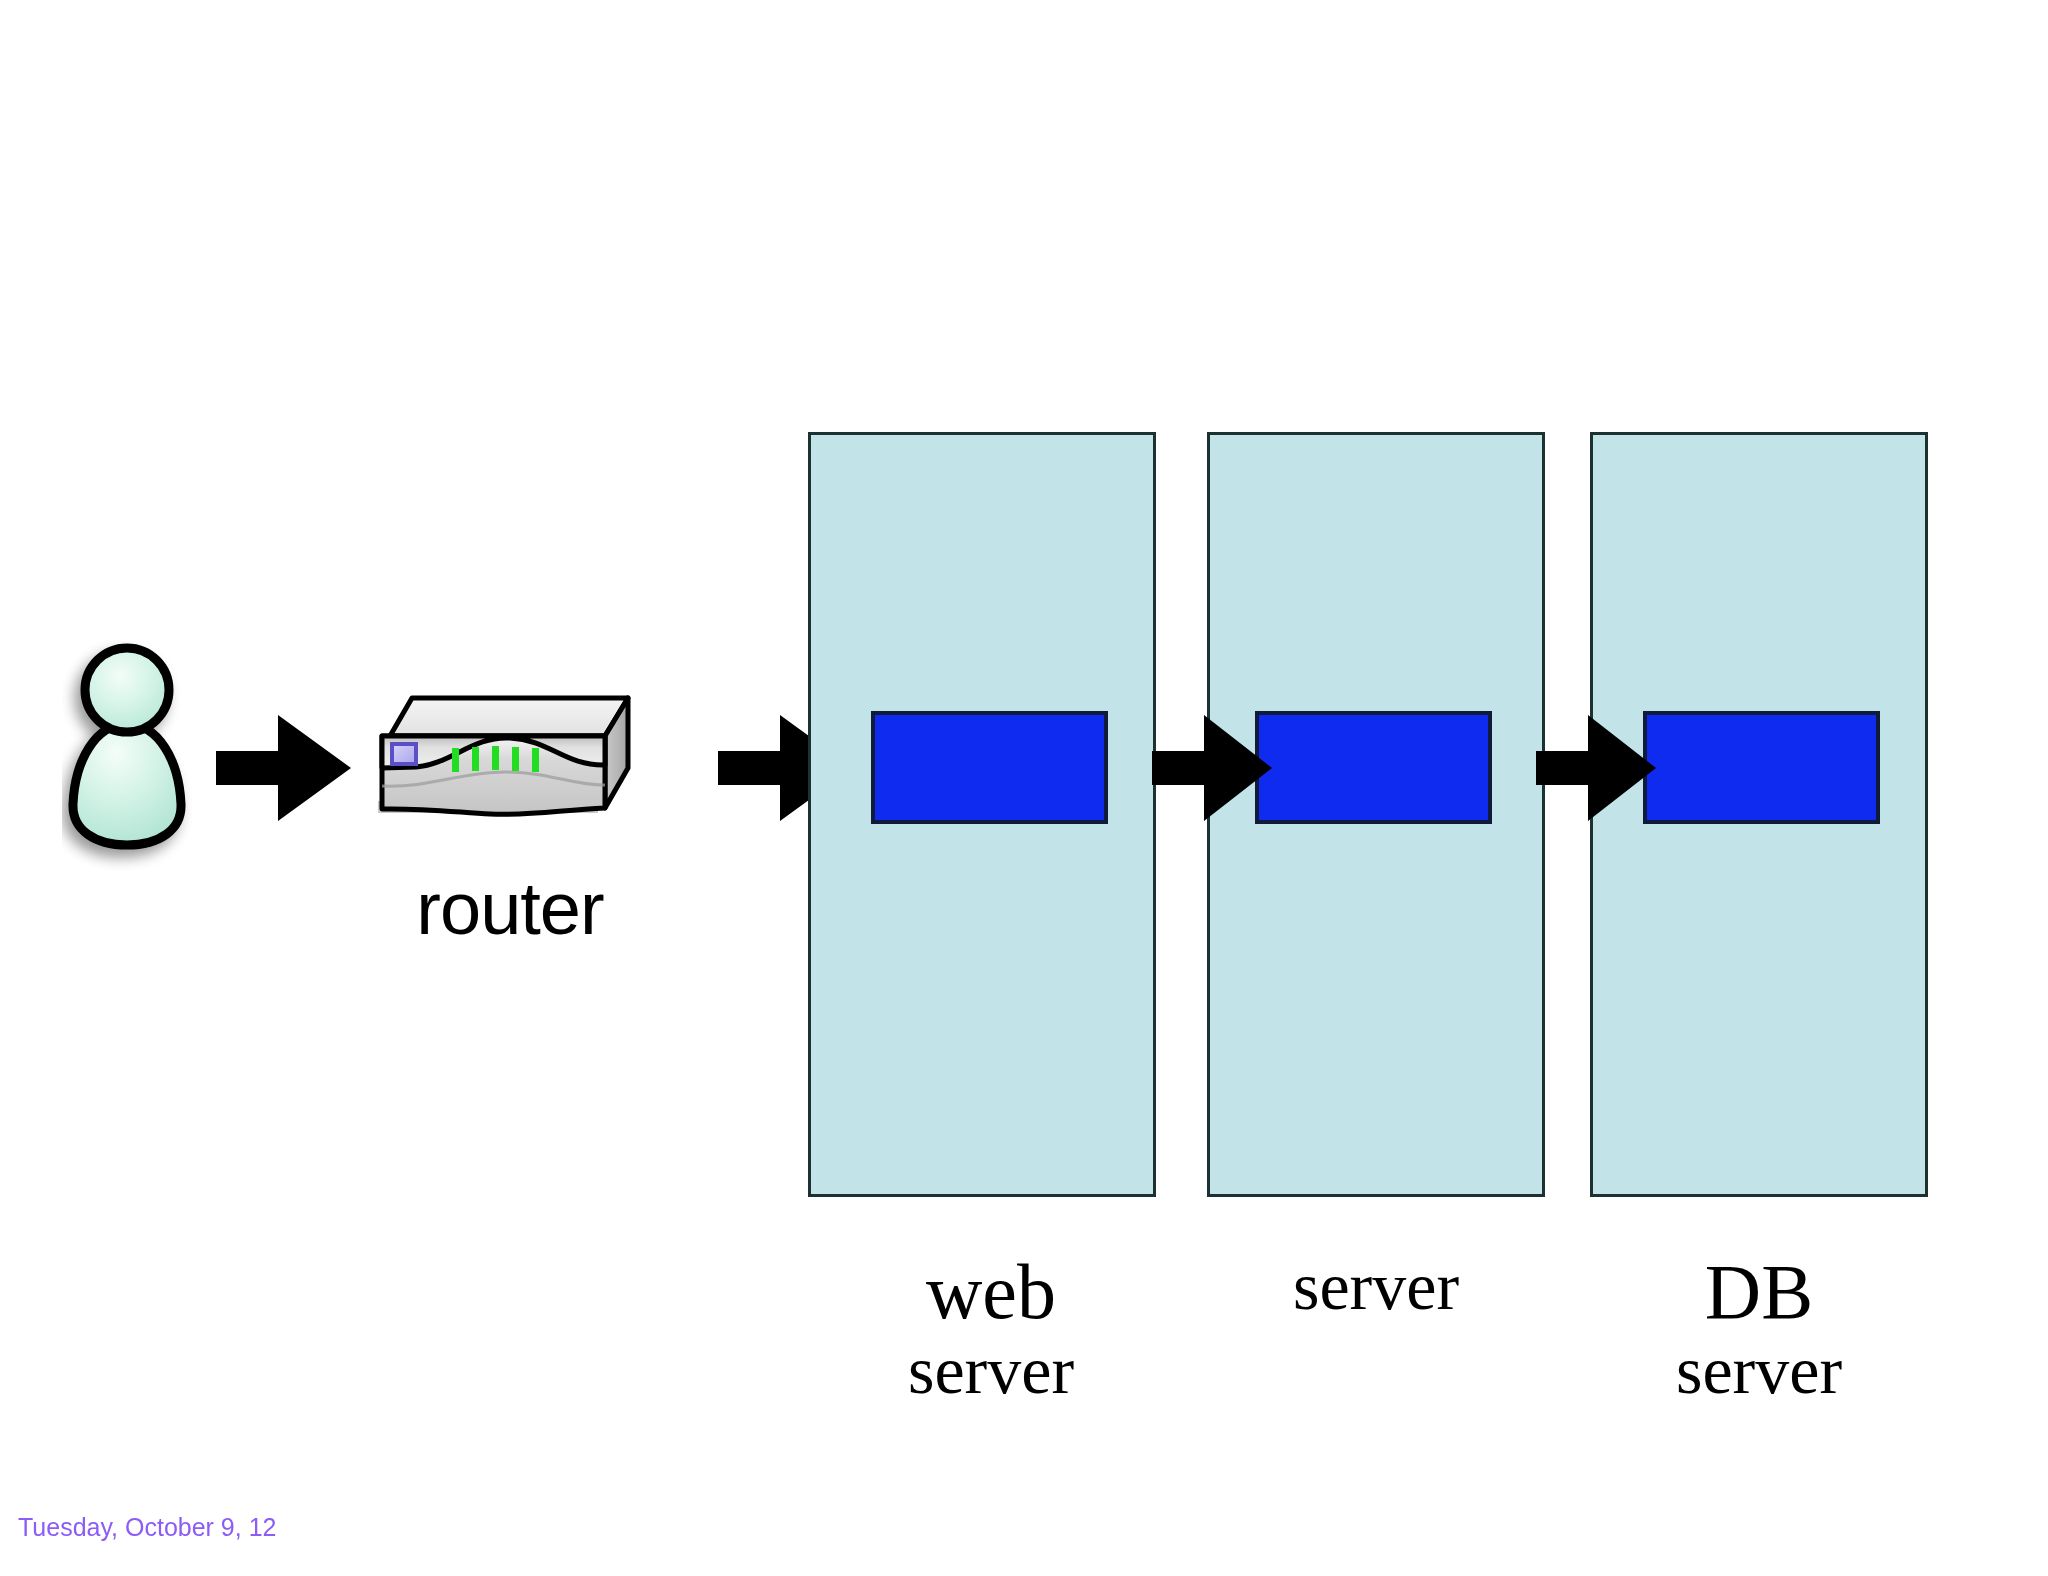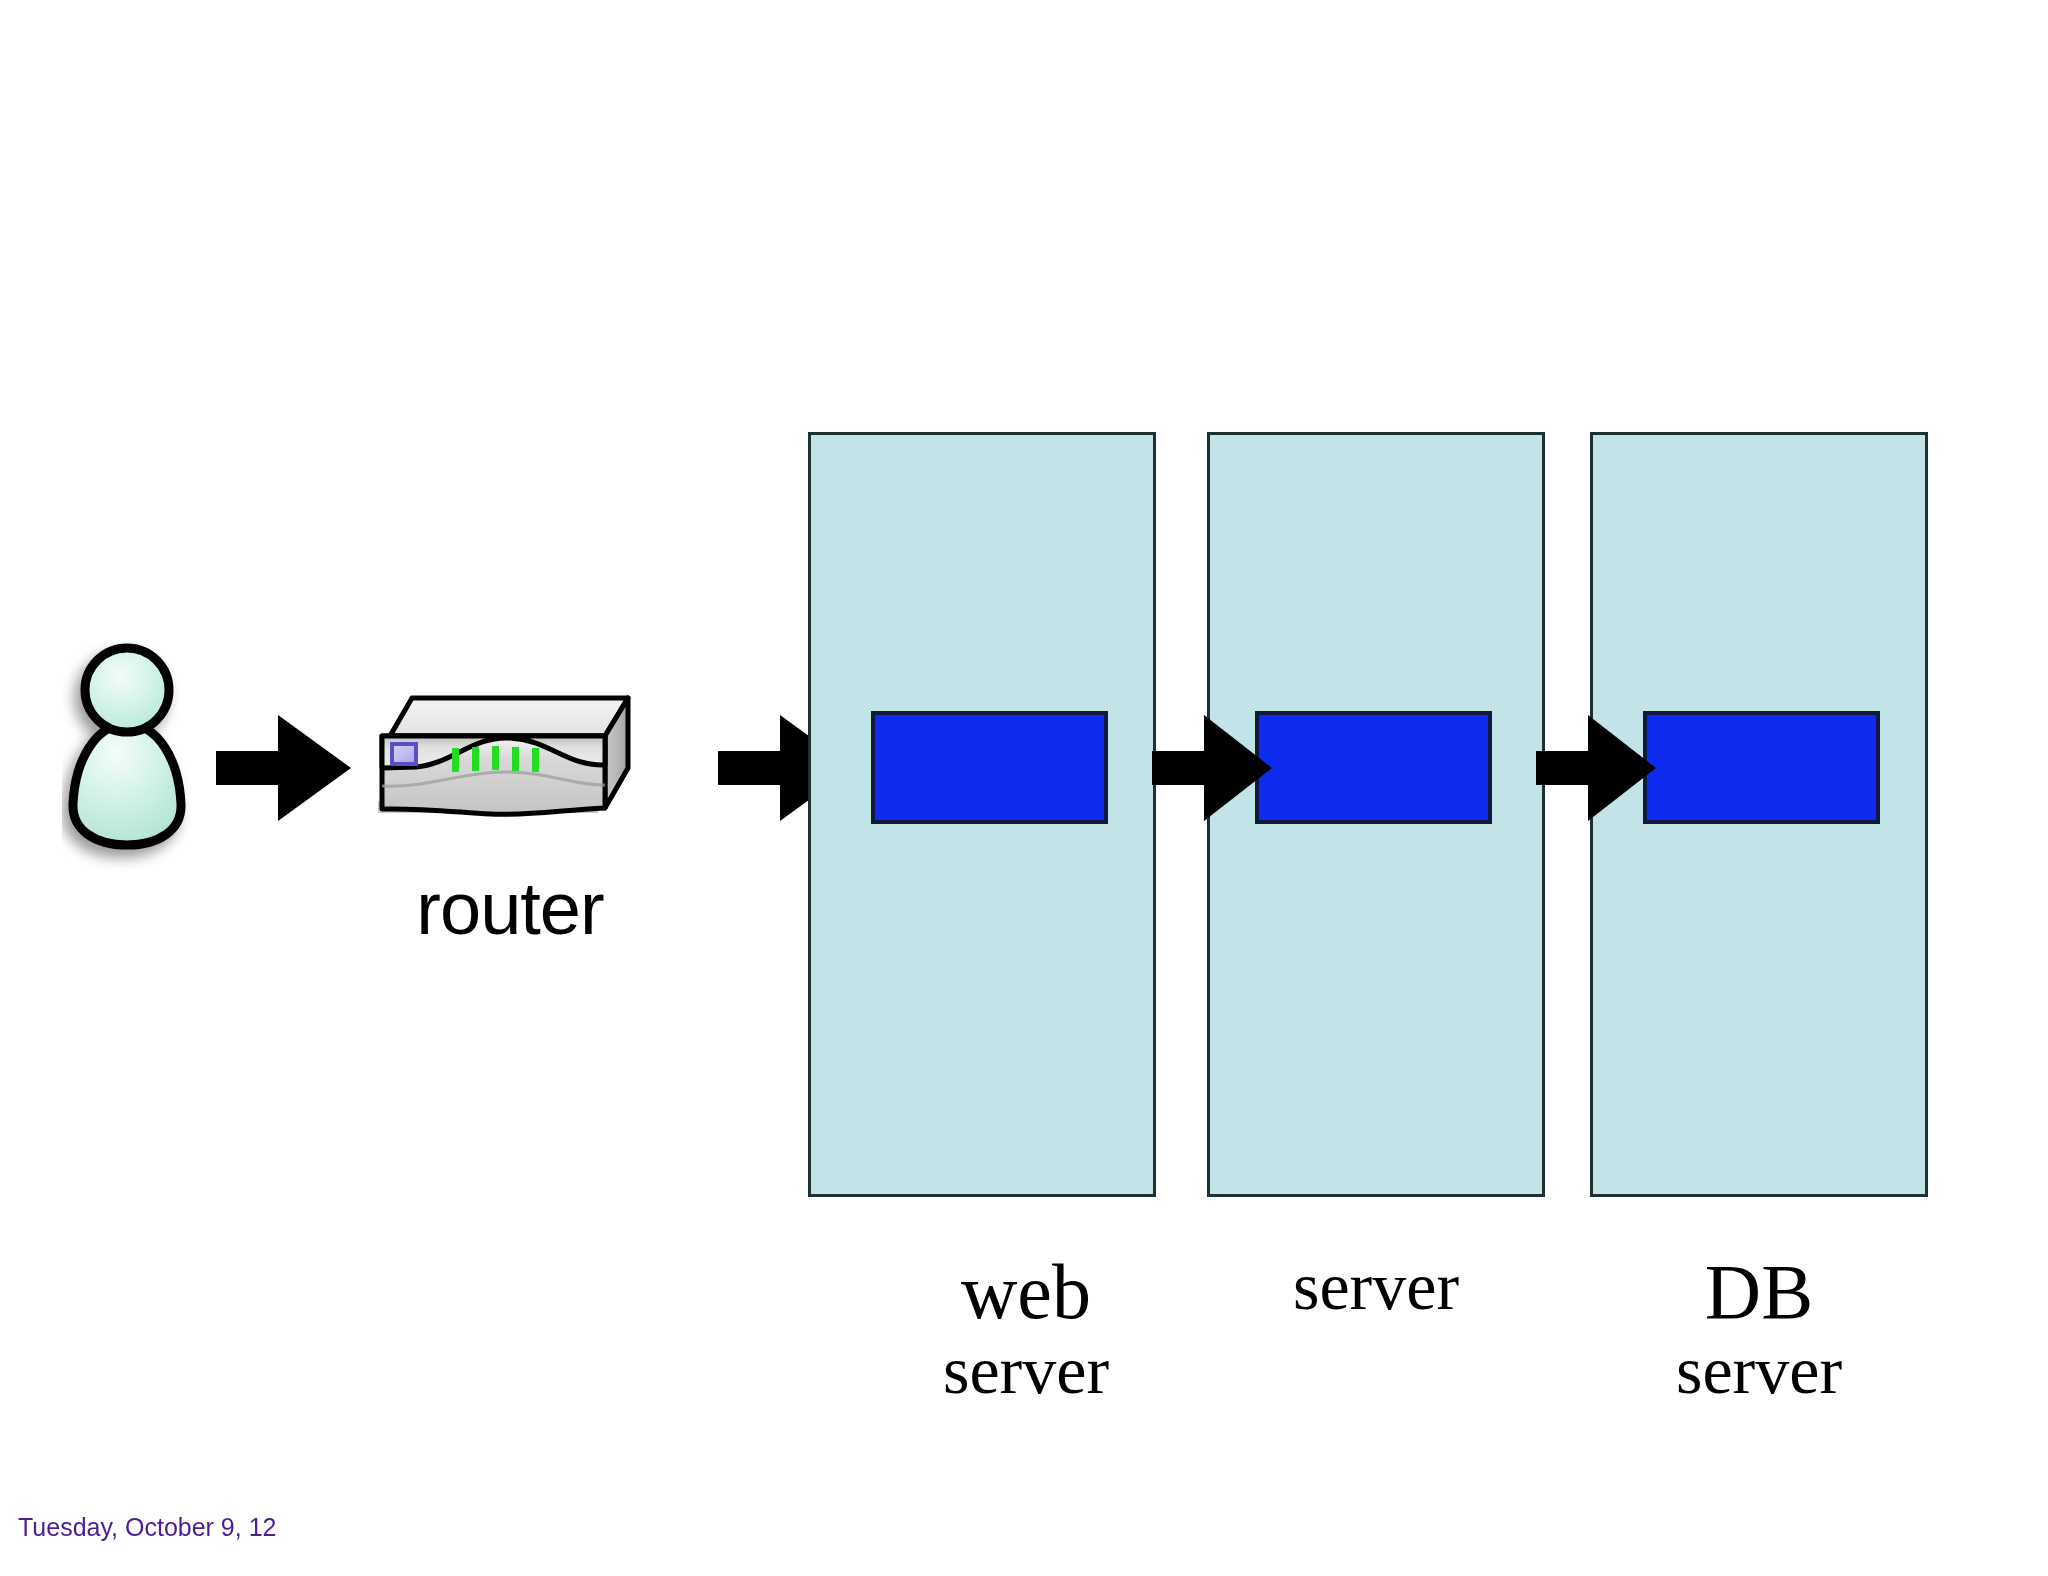--- a/index.html
+++ b/index.html
@@ -107,31 +107,31 @@
     white-space: nowrap;
   }
   .server-caption .cap-top {
     display: block;
     font-size: 78px;
   }
   .server-caption .cap-bottom {
     display: block;
     font-size: 68px;
   }
-  #caption-web { left: 852px;  width: 348px; }
+  #caption-web { left: 817px;  width: 348px; }
   #caption-app { left: 1207px; width: 338px; }
   #caption-db  { left: 1590px; width: 338px; }
 
   
   #footer-date {
     position: absolute;
     left: 18px;
     top: 1513px;
     font-size: 25px;
-    color: #4c1d95;
+    color: #8b5cf6;
     font-family: "Liberation Sans", sans-serif;
     white-space: nowrap;
   }
 </style>
 </head>
 <body>
 
 <div id="slide">
 
   <div id="user-figure">

